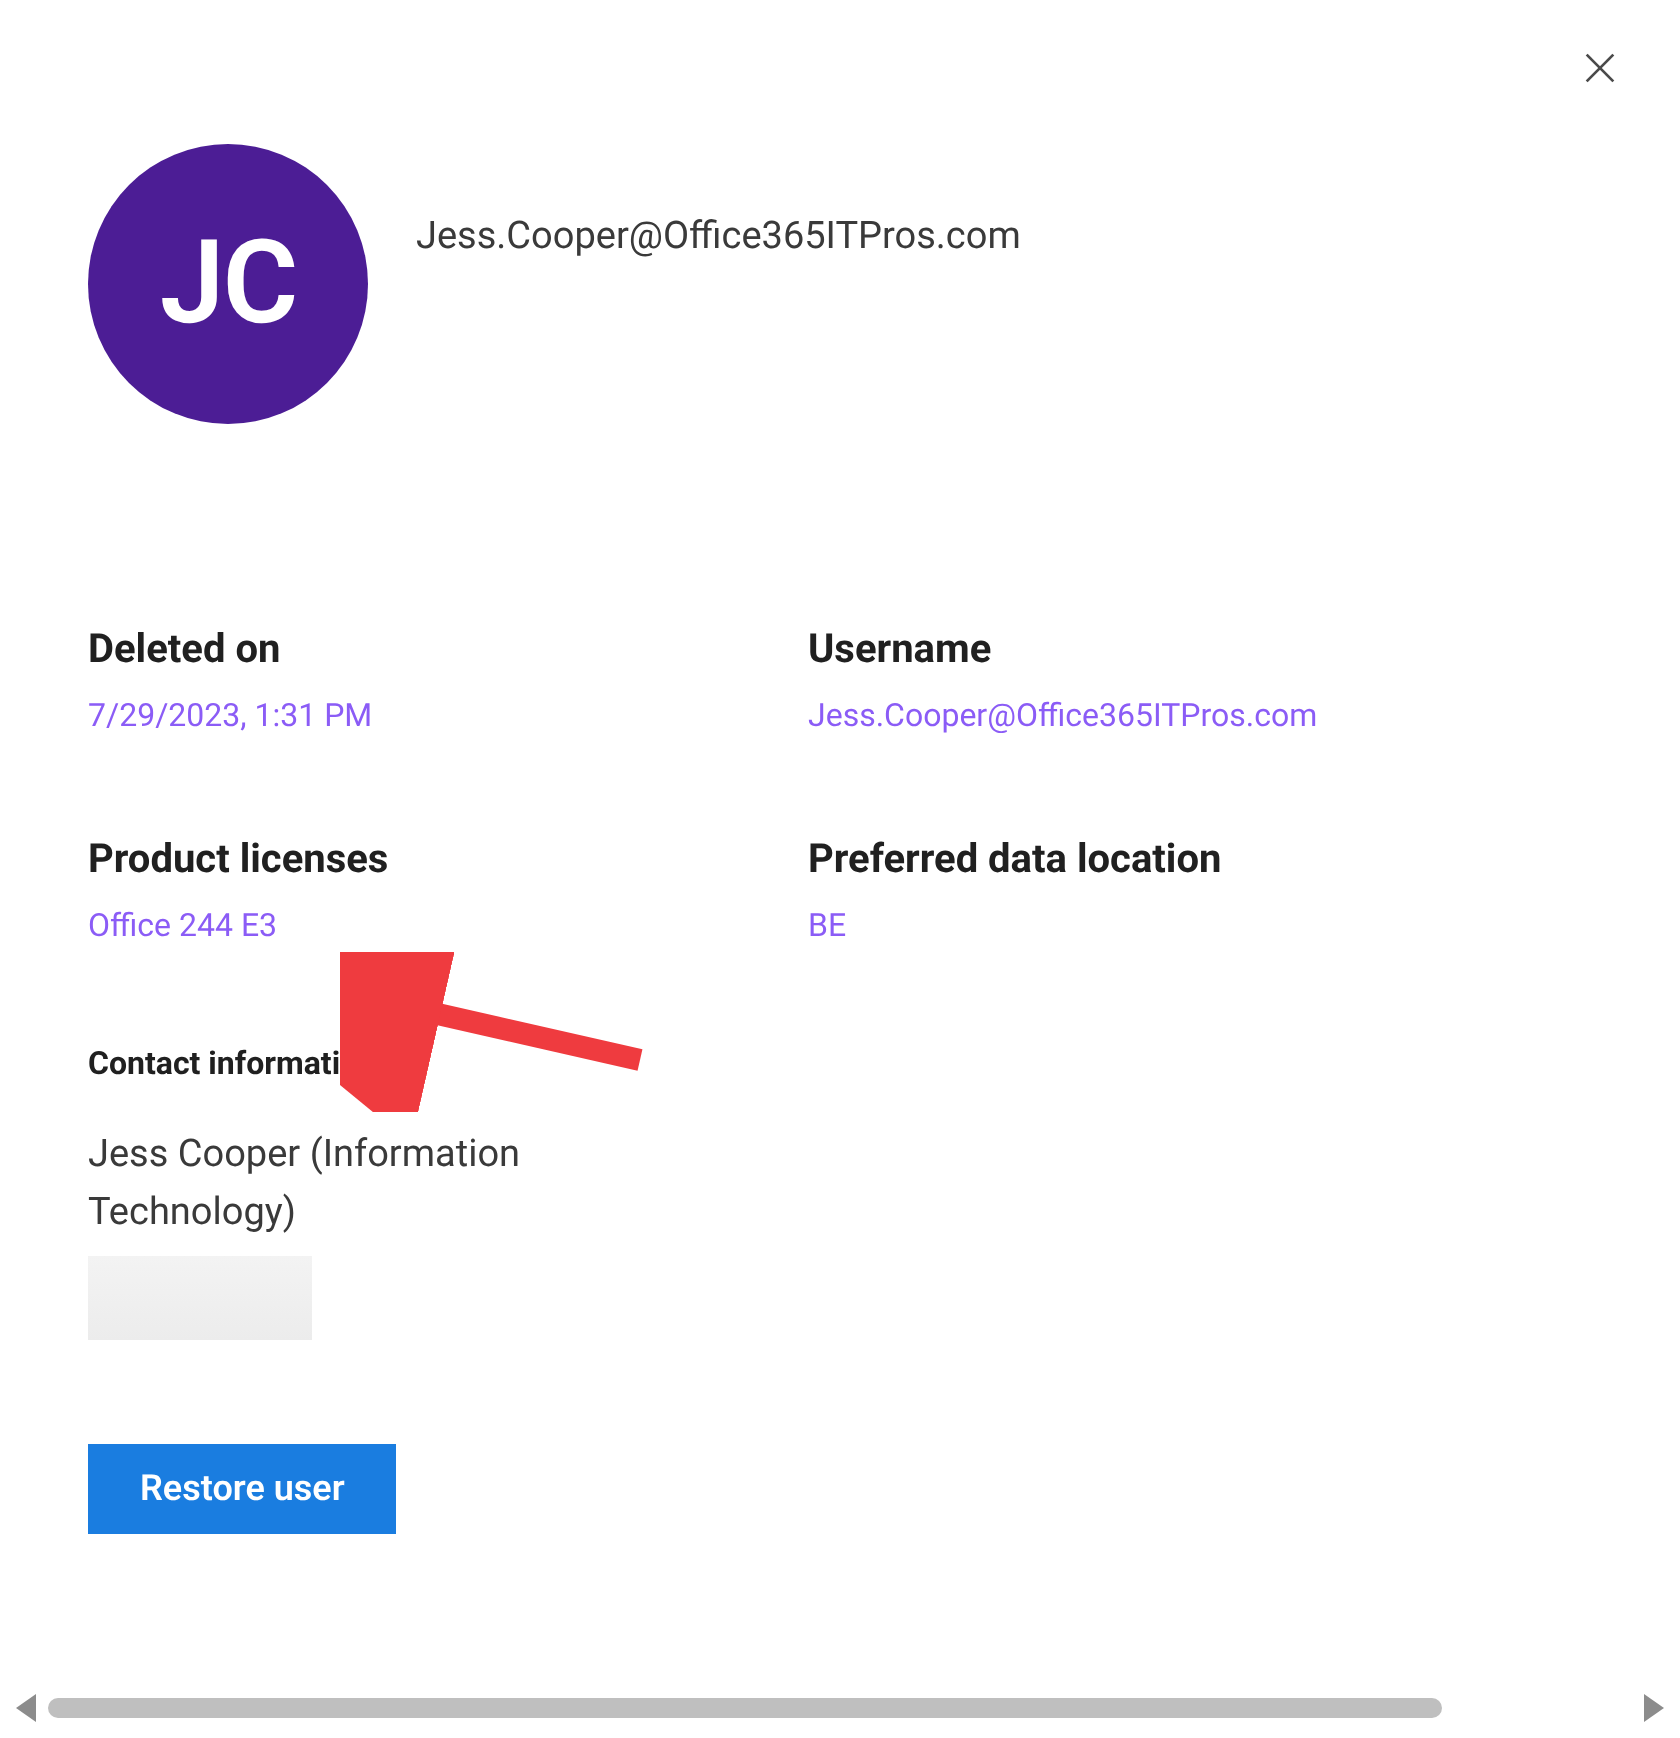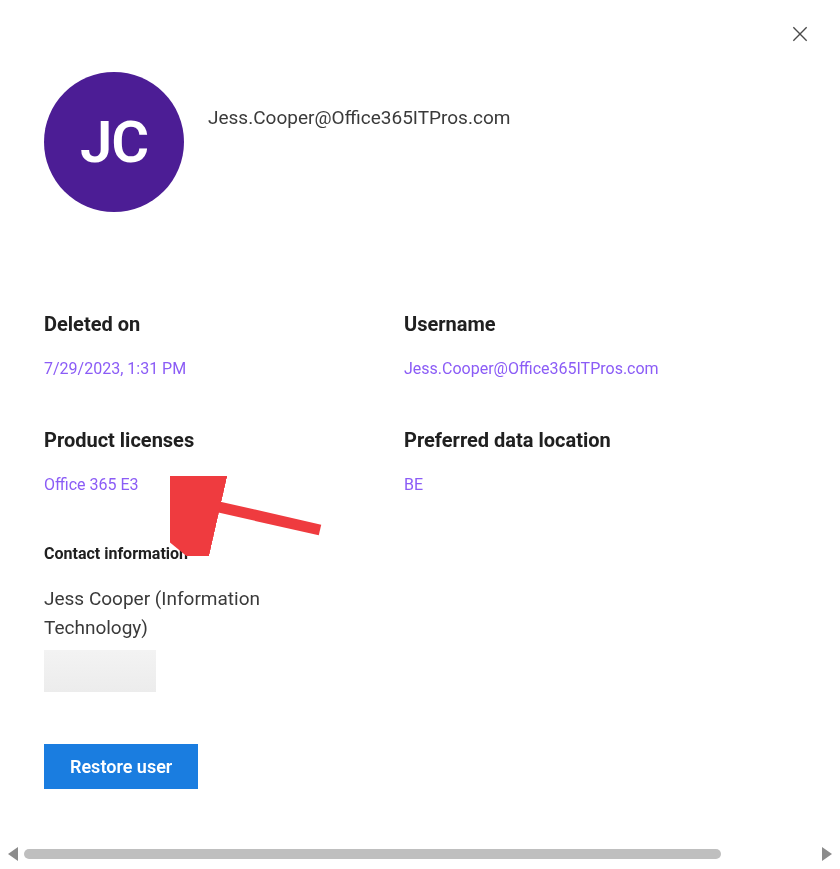--- a/index.html
+++ b/index.html
@@ -80,21 +80,21 @@
     }
     .details-grid {
       display: grid;
       grid-template-columns: 350px 1fr;
       column-gap: 10px;
       row-gap: 50px;
     }
     .field-block {
       display: flex;
       flex-direction: column;
-      gap: 23px;
+      gap: 12px;
     }
     .field-label {
       font-size: 20px;
       font-weight: 700;
       color: #202020;
     }
     .field-value {
       font-size: 16px;
       font-weight: 400;
       color: #8b5cf6;
@@ -207,21 +207,21 @@
       <div class="field-value">7/29/2023, 1:31 PM</div>
     </div>
 
     <div class="field-block">
       <div class="field-label">Username</div>
       <div class="field-value">Jess.Cooper@Office365ITPros.com</div>
     </div>
 
     <div class="field-block">
       <div class="field-label">Product licenses</div>
-      <div class="field-value">Office 365 E3</div>
+      <div class="field-value">Office 244 E3</div>
     </div>
 
     <div class="field-block">
       <div class="field-label">Preferred data location</div>
       <div class="field-value">BE</div>
     </div>
 
   </div>
 
   <div class="contact-section">

